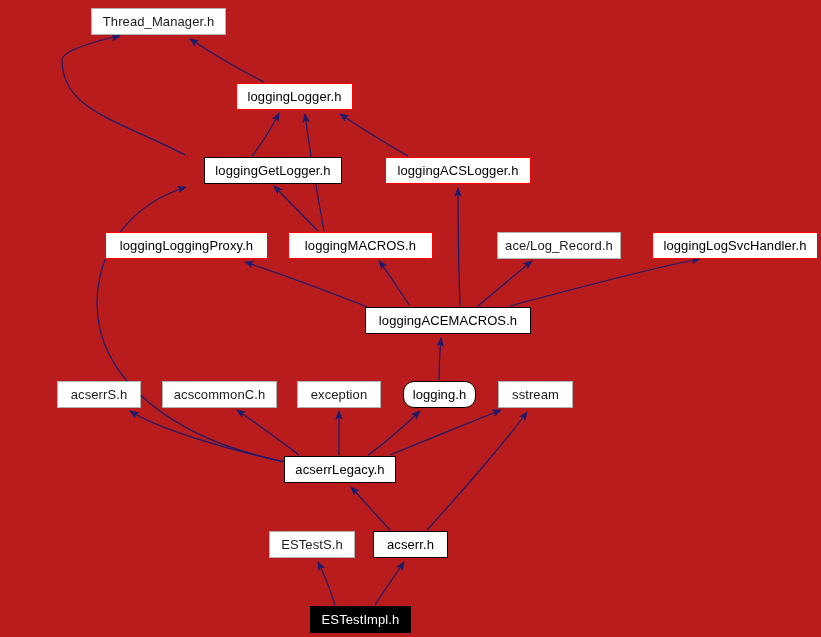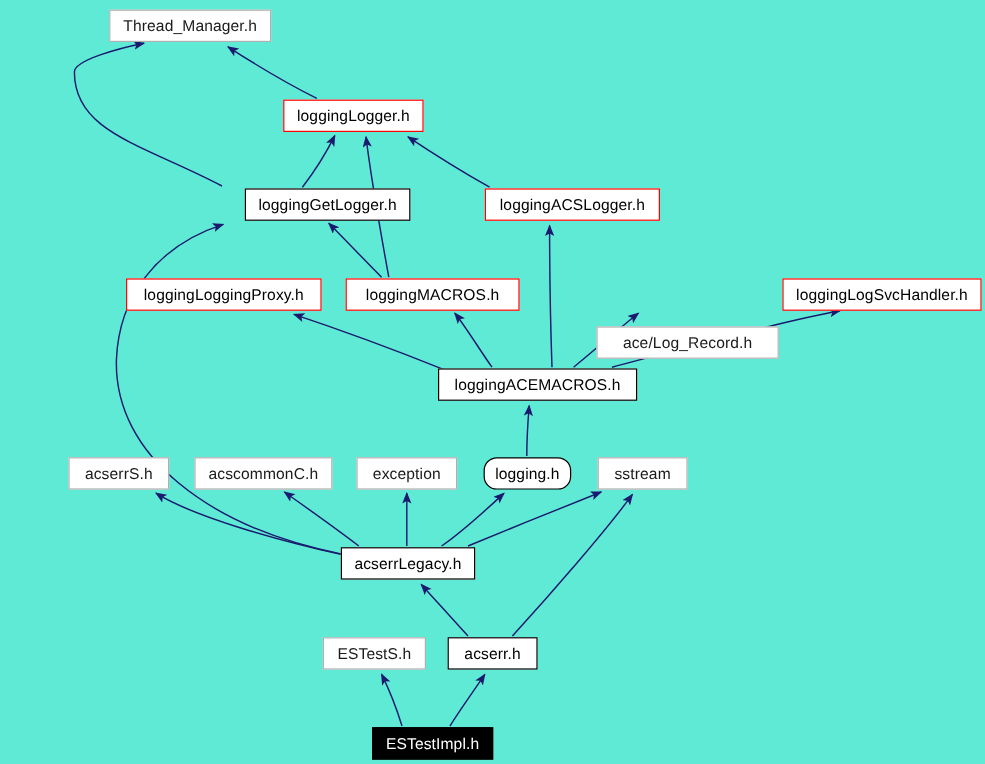--- a/index.html
+++ b/index.html
@@ -7,21 +7,21 @@
     padding: 0;
     background: #ffffff;
   }
   body {
     font-family: "Liberation Sans", "DejaVu Sans", sans-serif;
   }
   #graph {
     position: relative;
     width: 821px;
     height: 637px;
-    background: #5eead4;
+    background: #b91c1c;
     overflow: hidden;
   }
   #edges {
     position: absolute;
     left: 0;
     top: 0;
     width: 821px;
     height: 637px;
     pointer-events: none;
   }
@@ -93,30 +93,30 @@
   <div id="node-layer">
       <div class="node gray" style="left: 91px; top: 8px; width: 135px; height: 27px;">
         <span>Thread_Manager.h</span>
       </div>
       <div class="node red" style="left: 236px; top: 83px; width: 117px; height: 27px; text-align: right;">
         <span>loggingLogger.h</span>
       </div>
       <div class="node" style="left: 175px; top: 157px; width: 138px; height: 27px; margin-left: 29px;">
         <span>loggingGetLogger.h</span>
       </div>
-      <div class="node red" style="left: 385px; top: 157px; width: 146px; height: 27px; margin-left: 19px;">
+      <div class="node red" style="left: 385px; top: 157px; width: 146px; height: 27px;">
         <span>loggingACSLogger.h</span>
       </div>
       <div class="node red" style="left: 105px; top: 232px; width: 163px; height: 27px;">
         <span>loggingLoggingProxy.h</span>
       </div>
       <div class="node red" style="left: 288px; top: 232px; width: 145px; height: 27px;">
         <span>loggingMACROS.h</span>
       </div>
-      <div class="node gray" style="left: 497px; top: 232px; width: 152px; height: 27px; margin-top: 40px;">
+      <div class="node gray" style="left: 497px; top: 232px; width: 124px; height: 27px;">
         <span>ace/Log_Record.h</span>
       </div>
       <div class="node red" style="left: 652px; top: 232px; width: 166px; height: 27px;">
         <span>loggingLogSvcHandler.h</span>
       </div>
       <div class="node" style="left: 365px; top: 307px; width: 166px; height: 27px;">
         <span>loggingACEMACROS.h</span>
       </div>
       <div class="node gray" style="left: 57px; top: 381px; width: 84px; height: 27px;">
         <span>acserrS.h</span>

